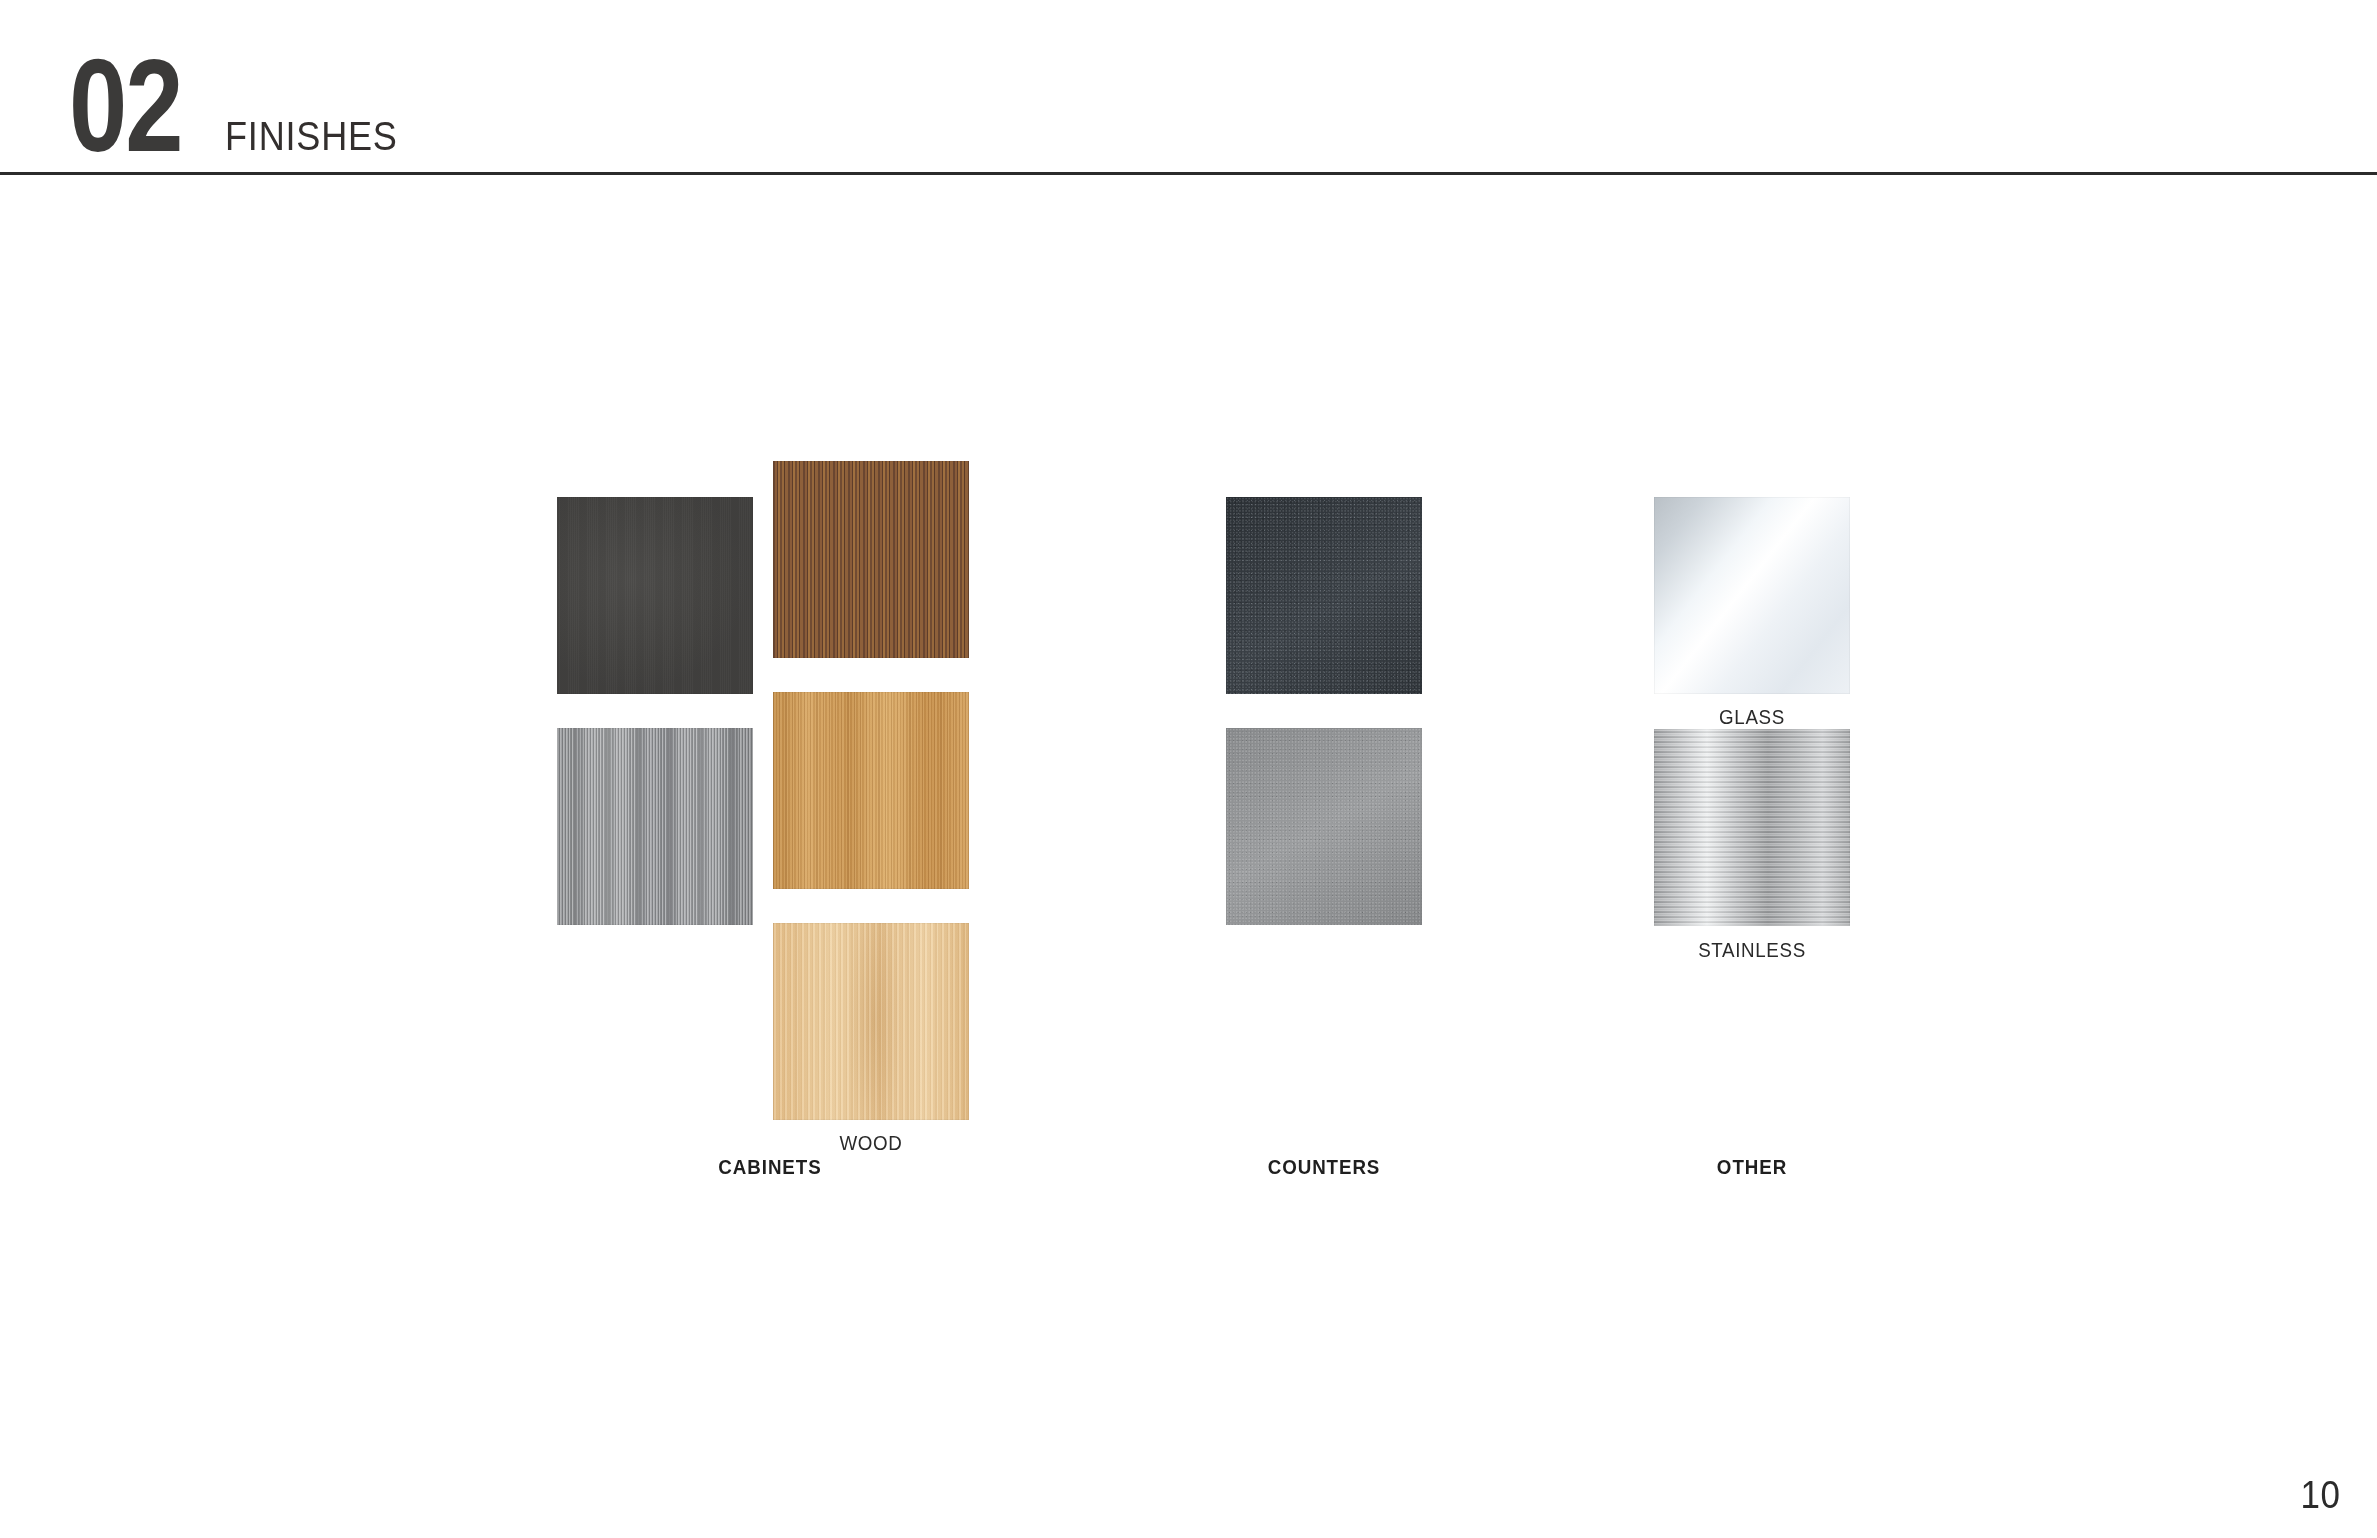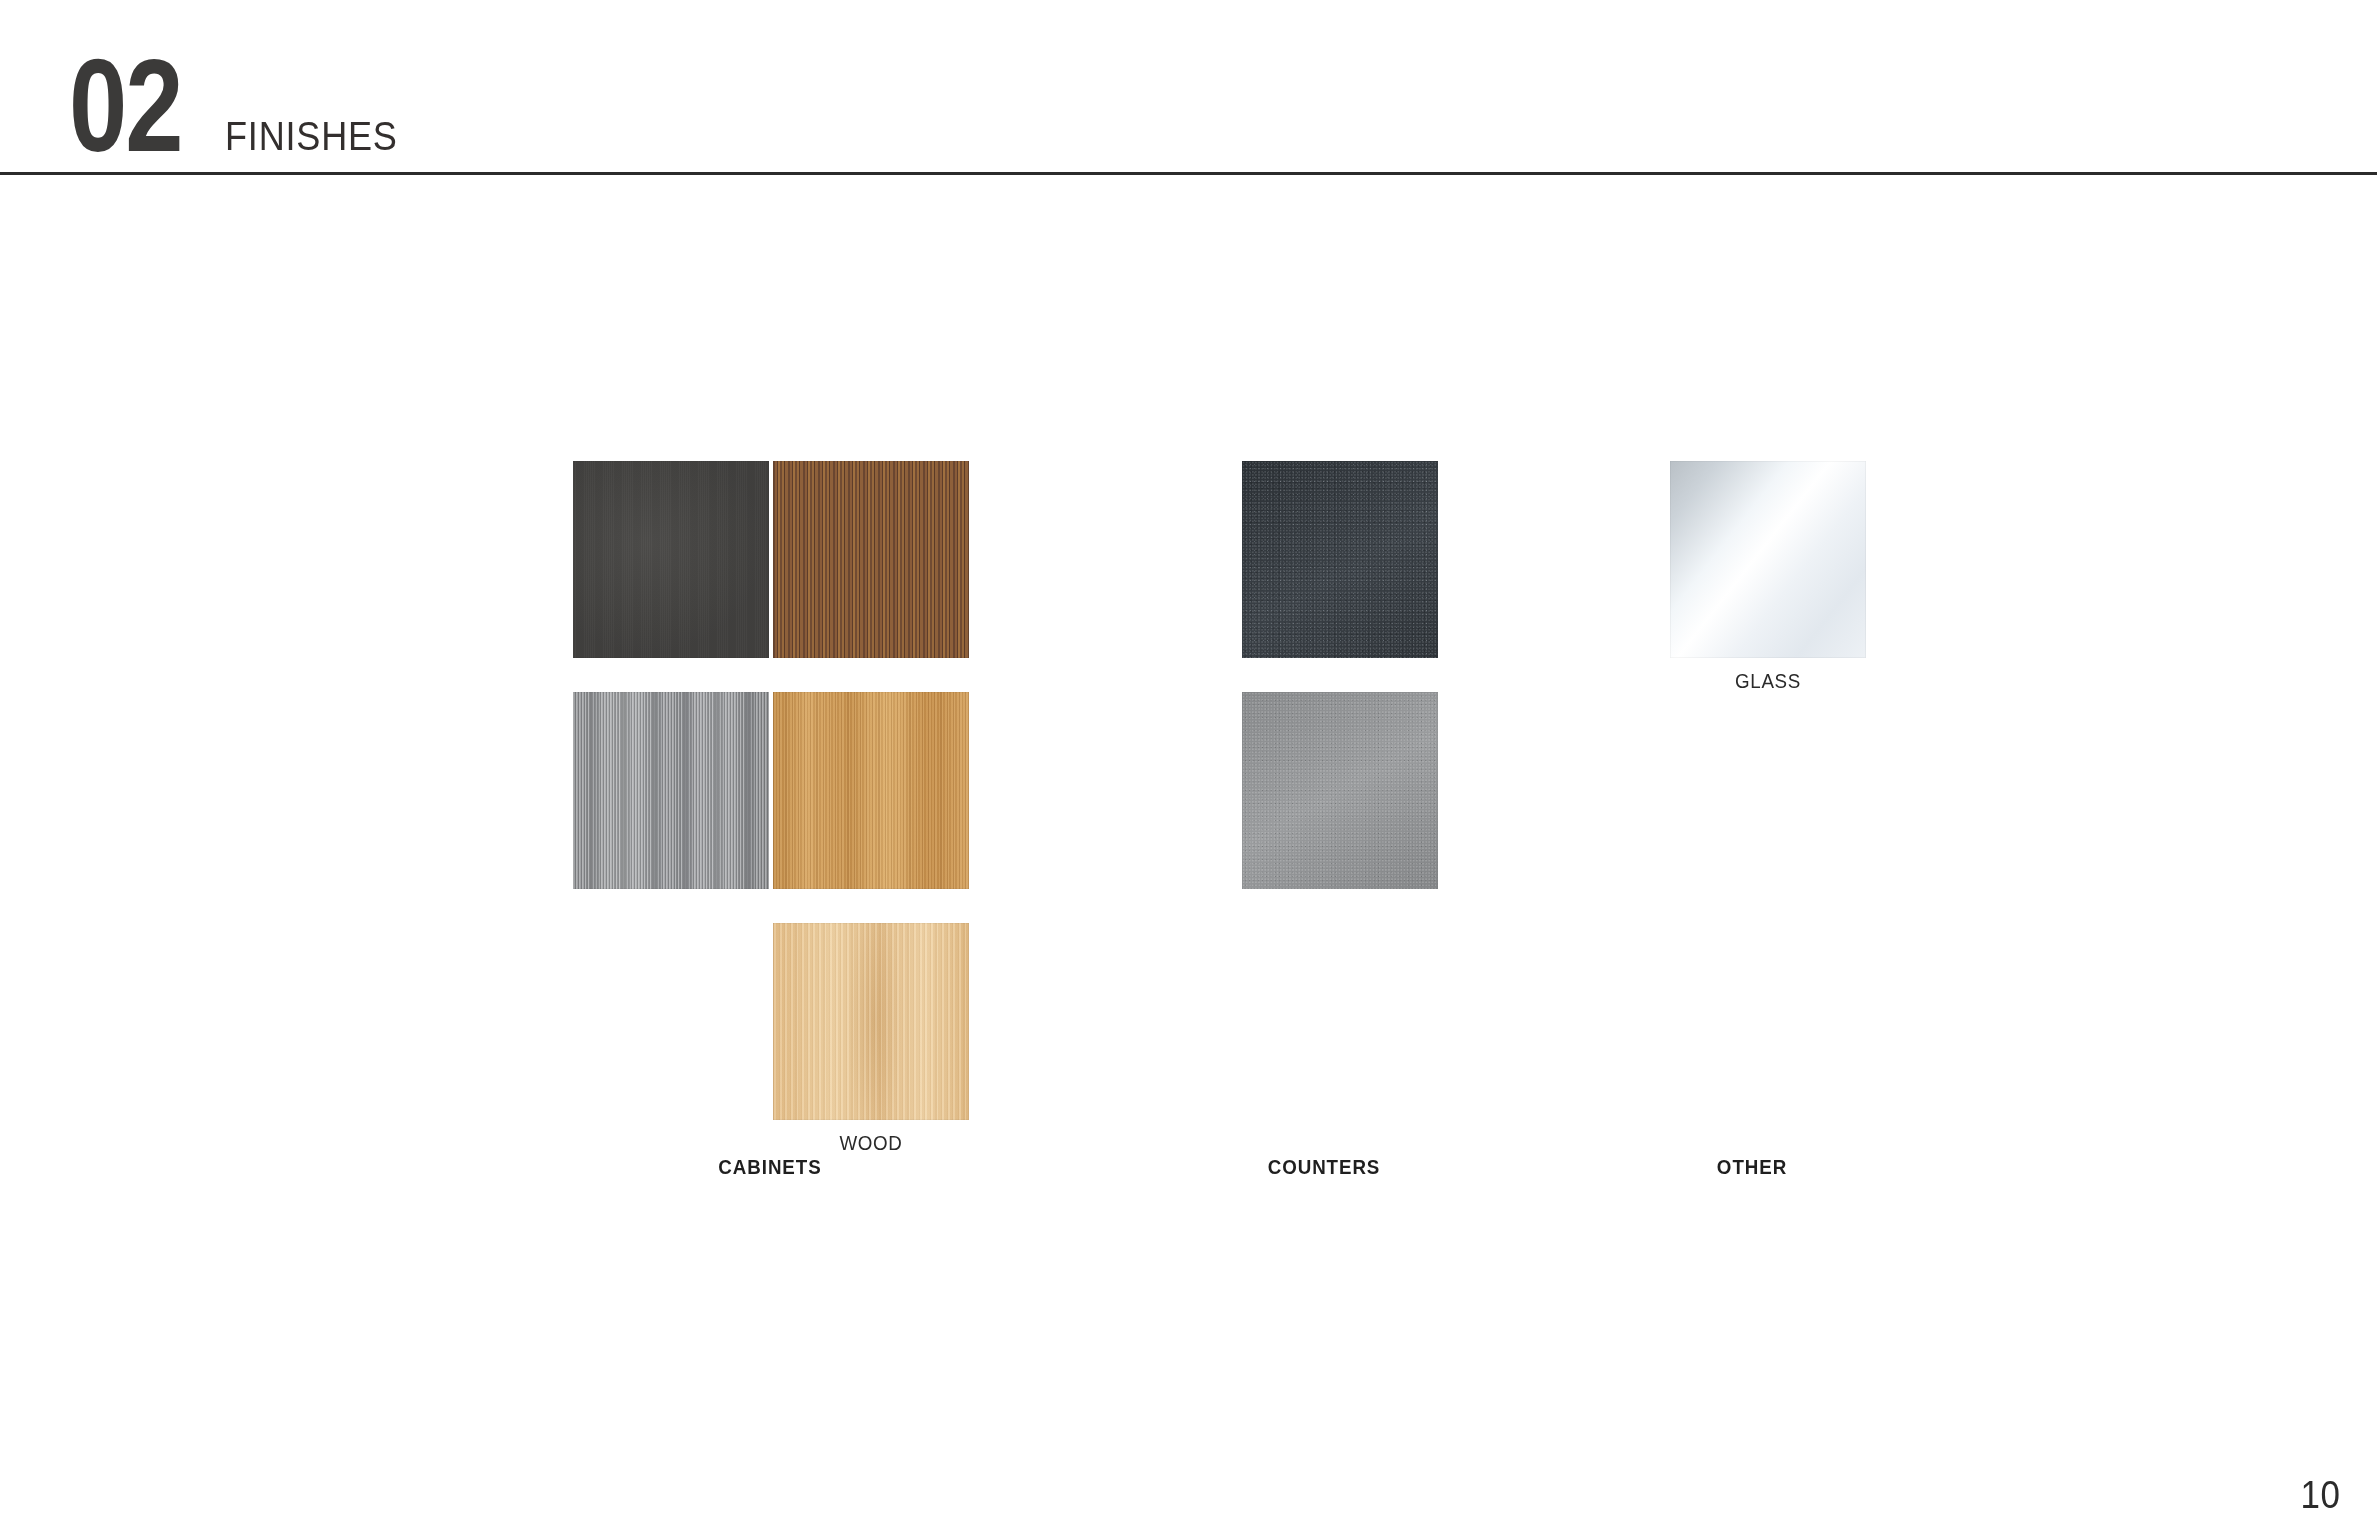--- a/index.html
+++ b/index.html
@@ -71,21 +71,21 @@
     top: 461px;
   }
   .group-cabinets { left: 557px;  width: 426px; }
   .group-counters { left: 1226px; width: 196px; }
   .group-other    { left: 1654px; width: 196px; }
 
   .swatch-col {
     position: absolute;
     top: 0;
   }
-  .col-a { left: 16px; }
+  .col-a { left: 0px; margin-top: 36px; }
   .col-b { left: 216px; }
 
   .swatch-cell {
     position: relative;
     width: 196px;
   }
   .swatch {
     width: 196px;
     height: 197px;
     display: block;
@@ -345,20 +345,24 @@
     <div class="group-title group-title-counters">COUNTERS</div>
   </div>
 
   <div class="group group-other">
 
     <div class="swatch-col col-a">
       <div class="swatch-cell">
         <div class="swatch tx-glass"></div>
         <div class="swatch-label">GLASS</div>
       </div>
+      <div class="swatch-cell">
+        <div class="swatch tx-stainless"></div>
+        <div class="swatch-label">STAINLESS</div>
+      </div>
     </div>
 
     <div class="group-title group-title-other">OTHER</div>
   </div>
 
 </div>
 
 <div id="page-number">10</div>
 
 

